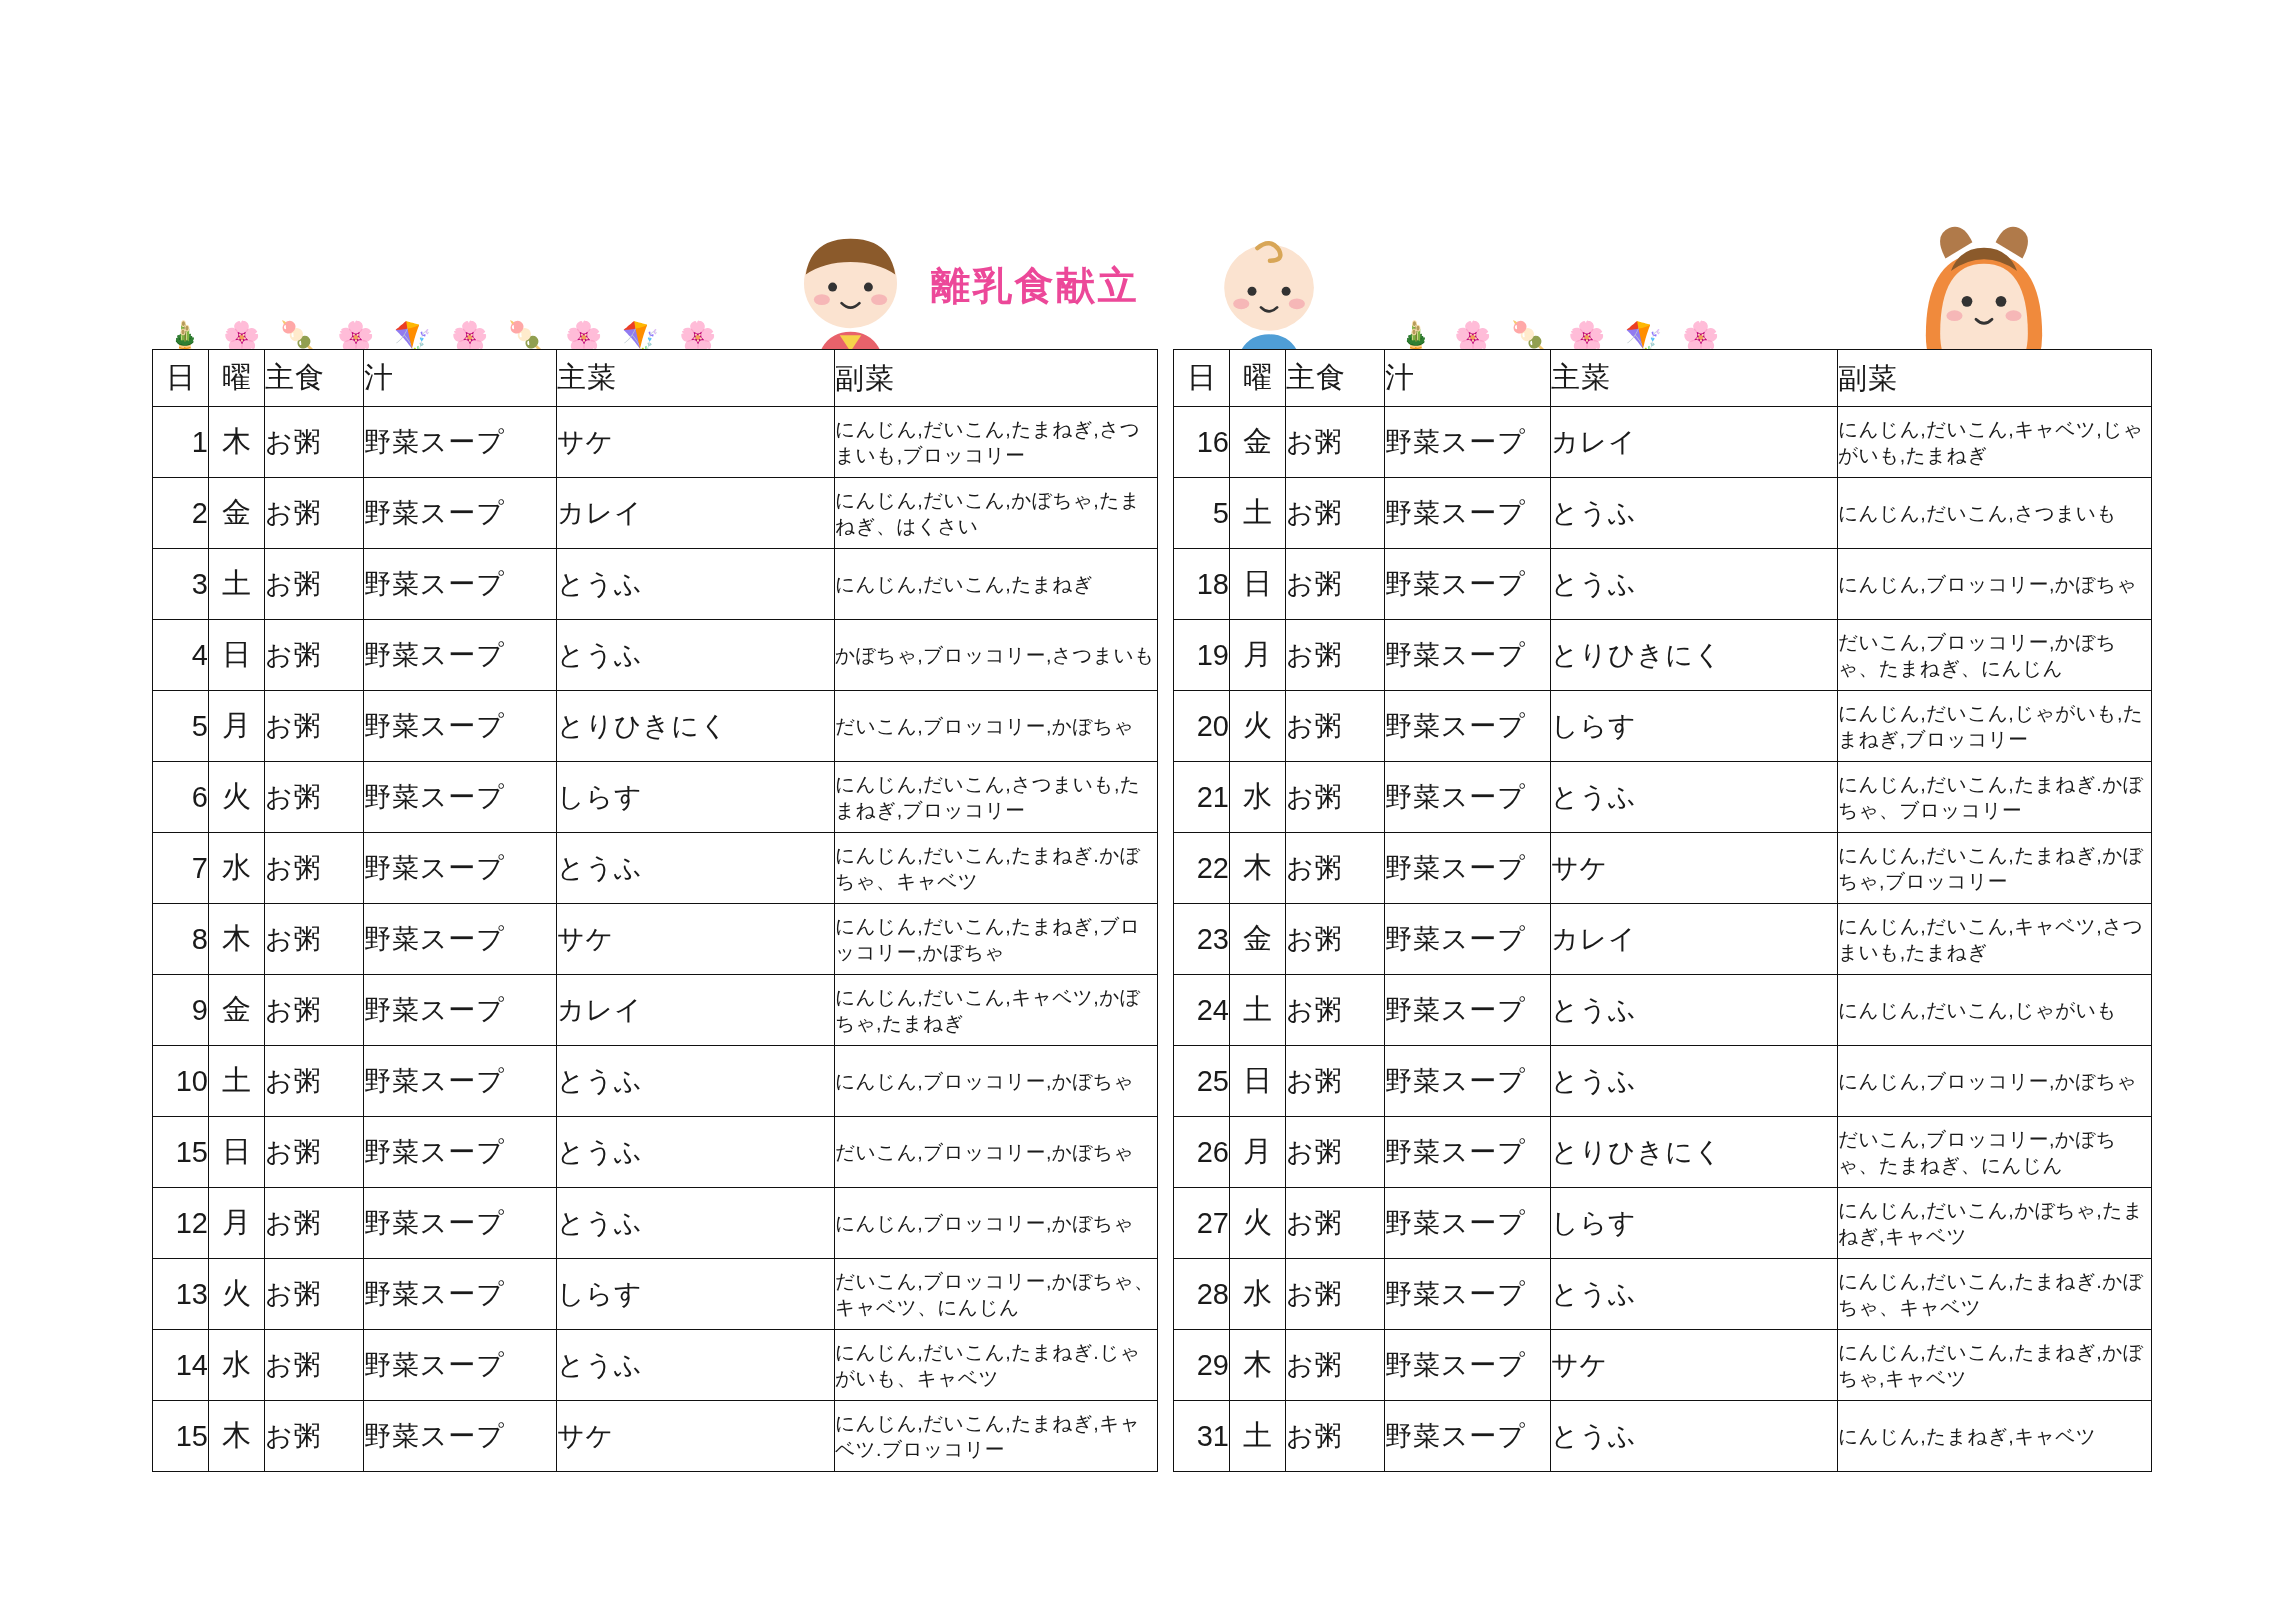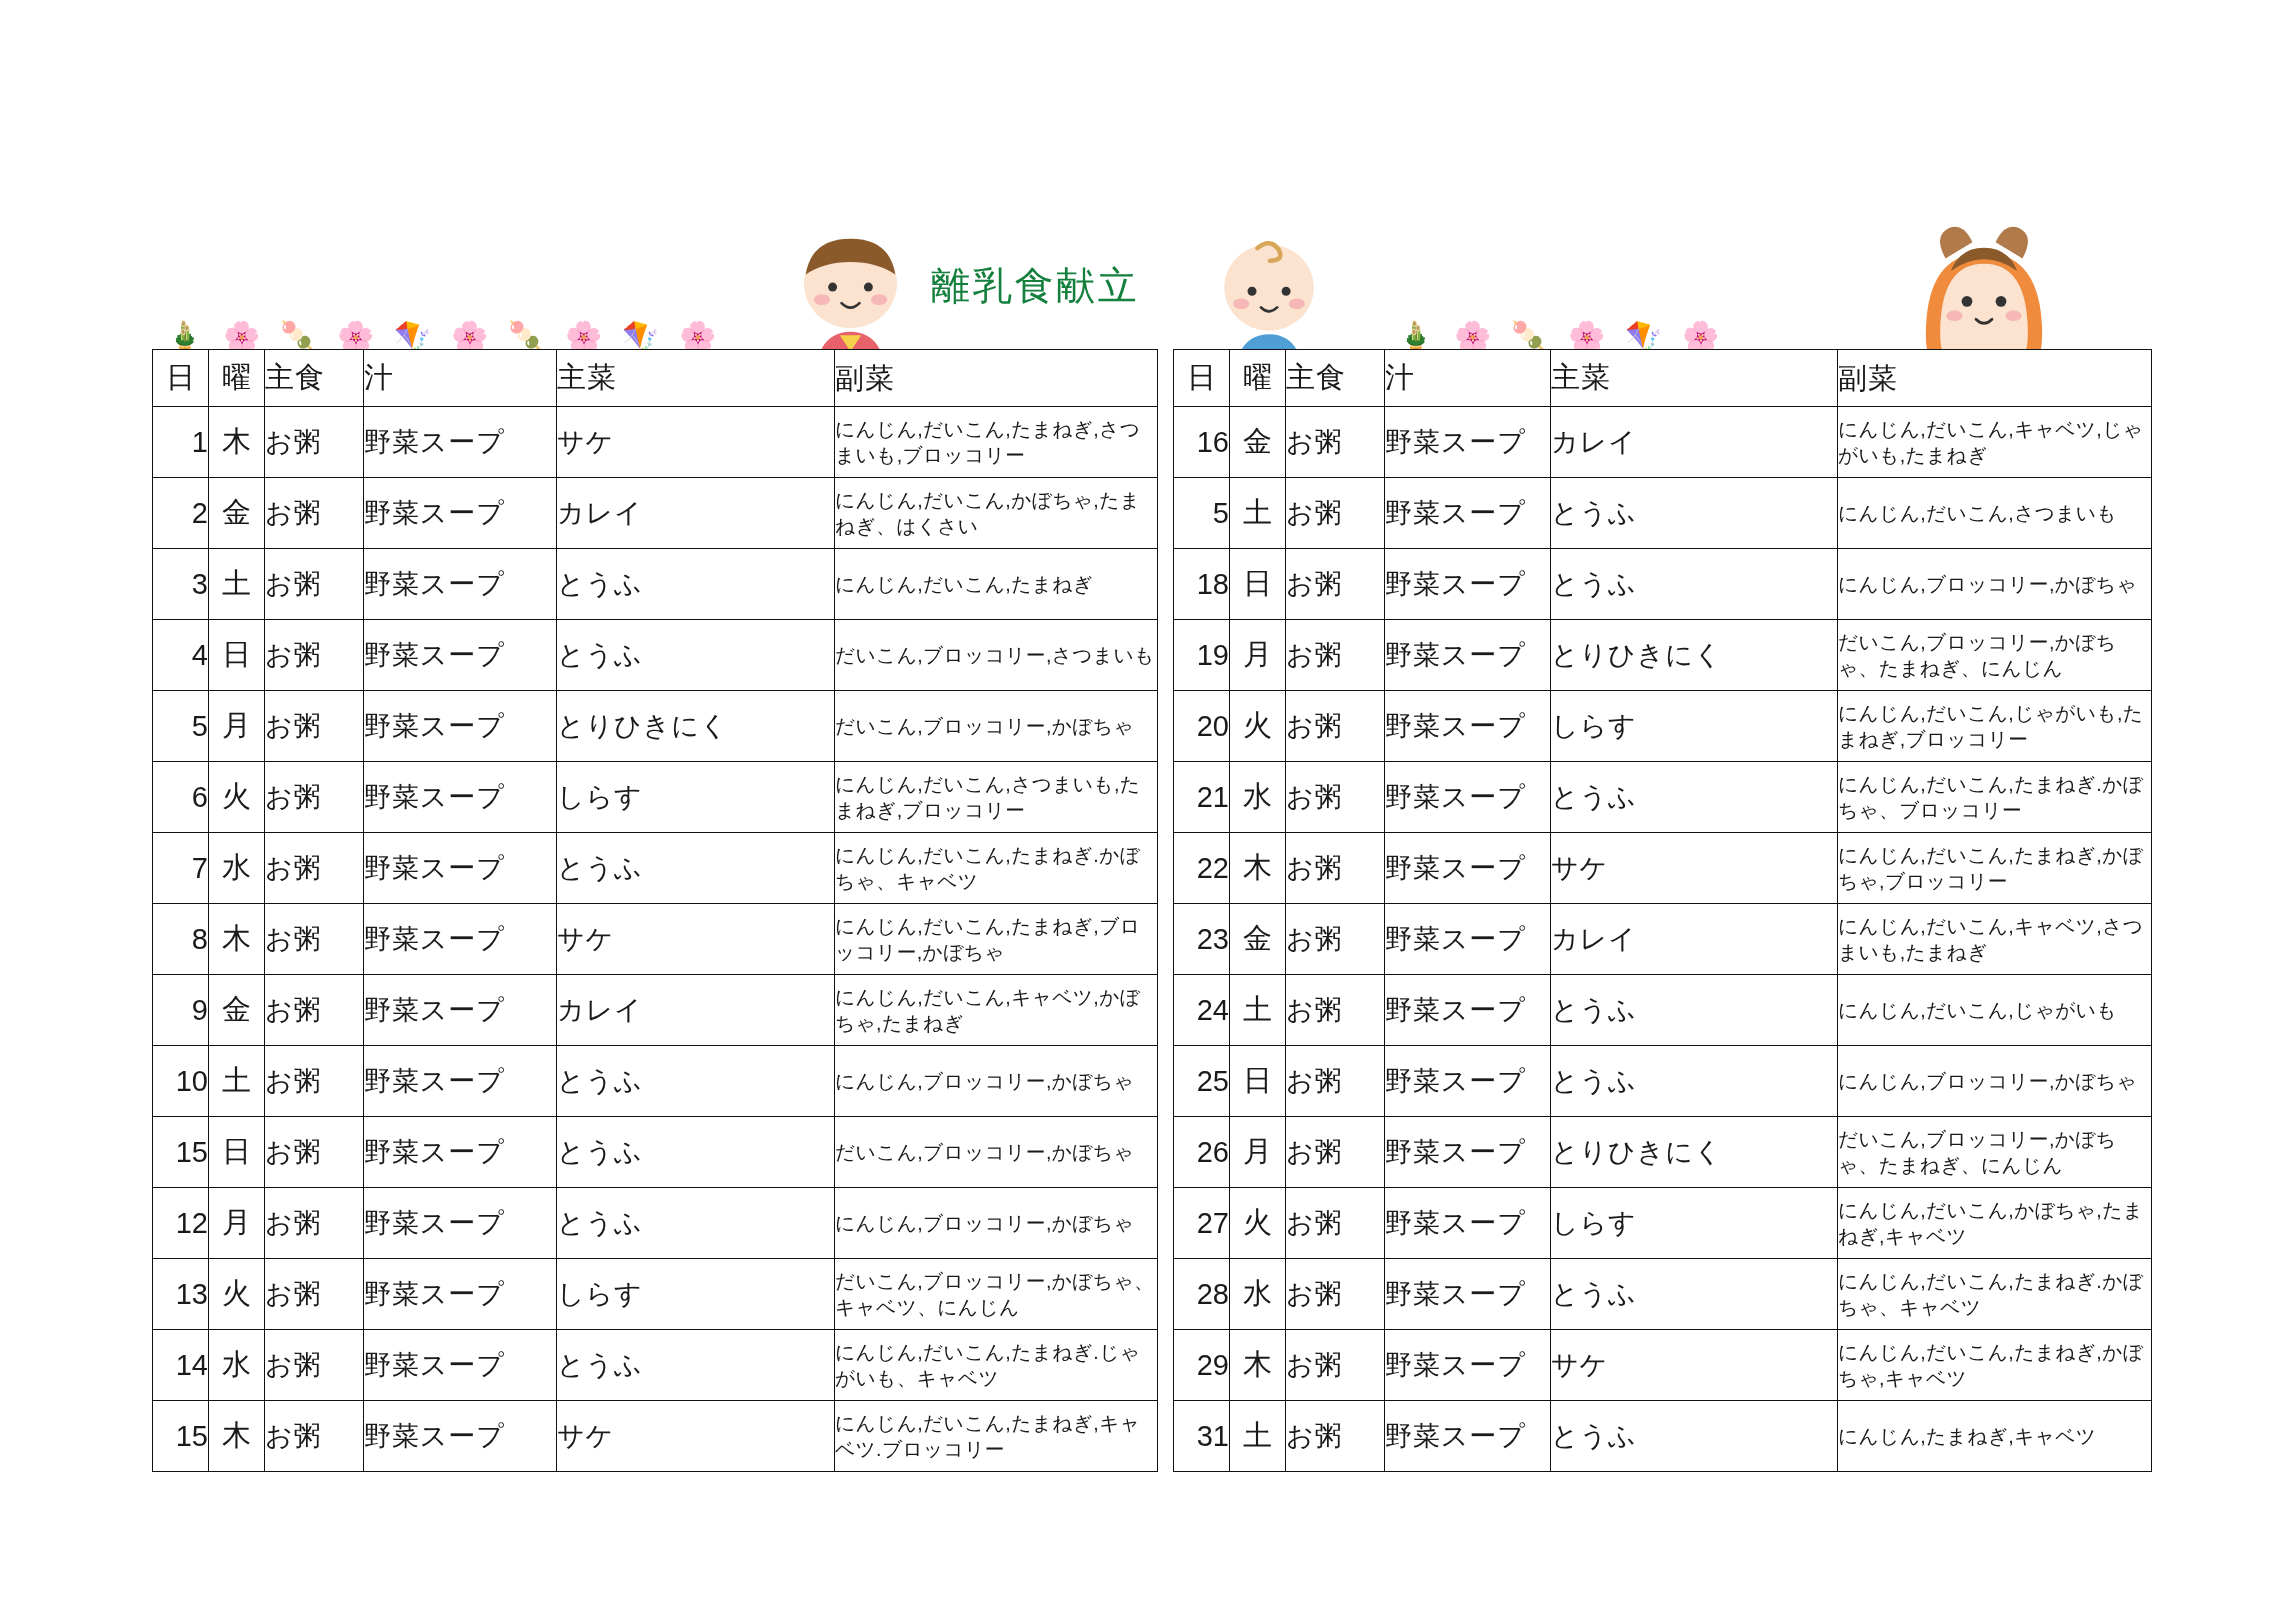--- a/index.html
+++ b/index.html
@@ -23,22 +23,23 @@
     left: 0;
     width: 2293px;
     height: 197px;
   }
   .title {
     position: absolute;
     left: 931px;
     top: 152px;
     font-size: 39px;
     letter-spacing: 2.7px;
-    color: #15803d;
+    color: #ec4899;
     white-space: nowrap;
+    font-weight: bold;
   }
   .kindergarten {
     position: absolute;
     left: 1823px;
     top: 304px;
     font-size: 30px;
     letter-spacing: 1.8px;
     color: #111;
     white-space: nowrap;
   }
@@ -274,21 +275,21 @@
           <td class="soup">野菜スープ</td>
           <td class="dish">とうふ</td>
           <td class="side">にんじん,だいこん,たまねぎ</td>
         </tr>
         <tr>
           <td class="day">4</td>
           <td class="dow">日</td>
           <td class="main">お粥</td>
           <td class="soup">野菜スープ</td>
           <td class="dish">とうふ</td>
-          <td class="side">だいこん,ブロッコリー,さつまいも</td>
+          <td class="side">かぼちゃ,ブロッコリー,さつまいも</td>
         </tr>
         <tr>
           <td class="day">5</td>
           <td class="dow">月</td>
           <td class="main">お粥</td>
           <td class="soup">野菜スープ</td>
           <td class="dish">とりひきにく</td>
           <td class="side">だいこん,ブロッコリー,かぼちゃ</td>
         </tr>
         <tr>

